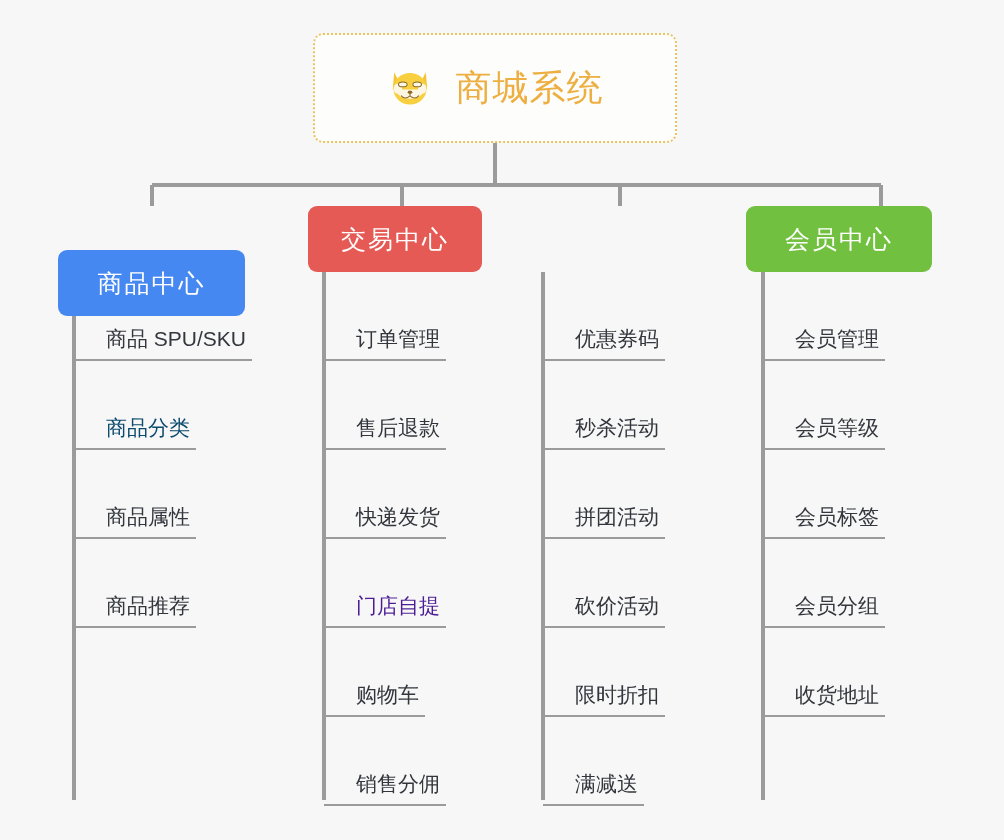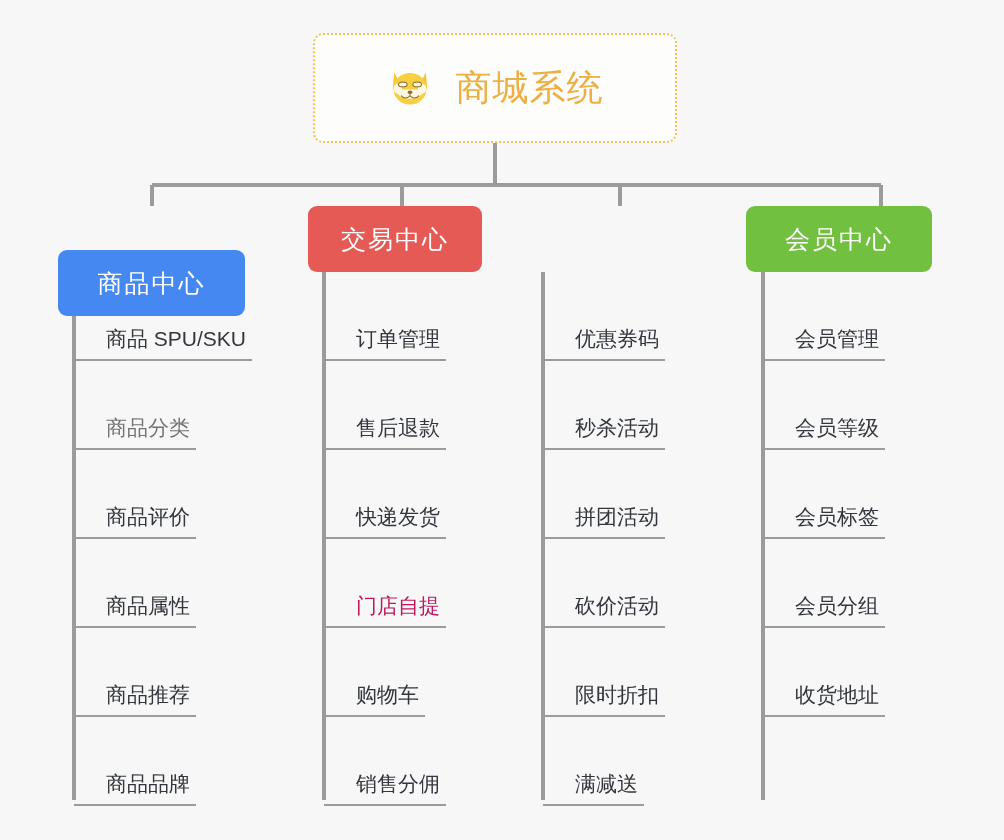--- a/index.html
+++ b/index.html
@@ -152,48 +152,42 @@
   </div>
   <div class="cat-box" style="left: 746px; top: 206px; width: 186px; background: rgb(114, 192, 64);">
     <span>会员中心</span>
   </div>
 
   <div class="leaf-col" style="left:74px;">
     <div class="leaf-item">
         <span class="leaf-label" style="color: rgb(51, 55, 61); border-bottom-color: rgb(155, 155, 155);">商品 SPU/SKU</span>
       </div>
     <div class="leaf-item">
-        <span class="leaf-label" style="color: #737373; border-bottom-color: rgb(155, 155, 155);">商品分类</span>
-      </div>
-    <div class="leaf-item">
-        <span class="leaf-label" style="color: rgb(51, 55, 61); border-bottom-color: rgb(155, 155, 155);">商品评价</span>
+        <span class="leaf-label" style="color: #0c4a6e; border-bottom-color: rgb(155, 155, 155);">商品分类</span>
       </div>
     <div class="leaf-item">
         <span class="leaf-label" style="color: rgb(51, 55, 61); border-bottom-color: rgb(155, 155, 155);">商品属性</span>
       </div>
     <div class="leaf-item">
         <span class="leaf-label" style="color: rgb(51, 55, 61); border-bottom-color: rgb(155, 155, 155);">商品推荐</span>
       </div>
-    <div class="leaf-item">
-        <span class="leaf-label" style="color: rgb(51, 55, 61); border-bottom-color: rgb(155, 155, 155);">商品品牌</span>
-      </div>
   </div>
 
   <div class="leaf-col" style="left:324px;">
     <div class="leaf-item">
         <span class="leaf-label" style="color: rgb(51, 55, 61); border-bottom-color: rgb(155, 155, 155);">订单管理</span>
       </div>
     <div class="leaf-item">
         <span class="leaf-label" style="color: rgb(51, 55, 61); border-bottom-color: rgb(155, 155, 155);">售后退款</span>
       </div>
     <div class="leaf-item">
         <span class="leaf-label" style="color: rgb(51, 55, 61); border-bottom-color: rgb(155, 155, 155);">快递发货</span>
       </div>
     <div class="leaf-item">
-        <span class="leaf-label" style="color: #be185d; border-bottom-color: rgb(155, 155, 155); margin-top: 8px;">门店自提</span>
+        <span class="leaf-label" style="color: #4c1d95; border-bottom-color: rgb(155, 155, 155); margin-top: 8px;">门店自提</span>
       </div>
     <div class="leaf-item">
         <span class="leaf-label" style="color: rgb(51, 55, 61); border-bottom-color: rgb(155, 155, 155);">购物车</span>
       </div>
     <div class="leaf-item">
         <span class="leaf-label" style="color: rgb(51, 55, 61); border-bottom-color: rgb(155, 155, 155);">销售分佣</span>
       </div>
   </div>
 
   <div class="leaf-col" style="left:543px;">

